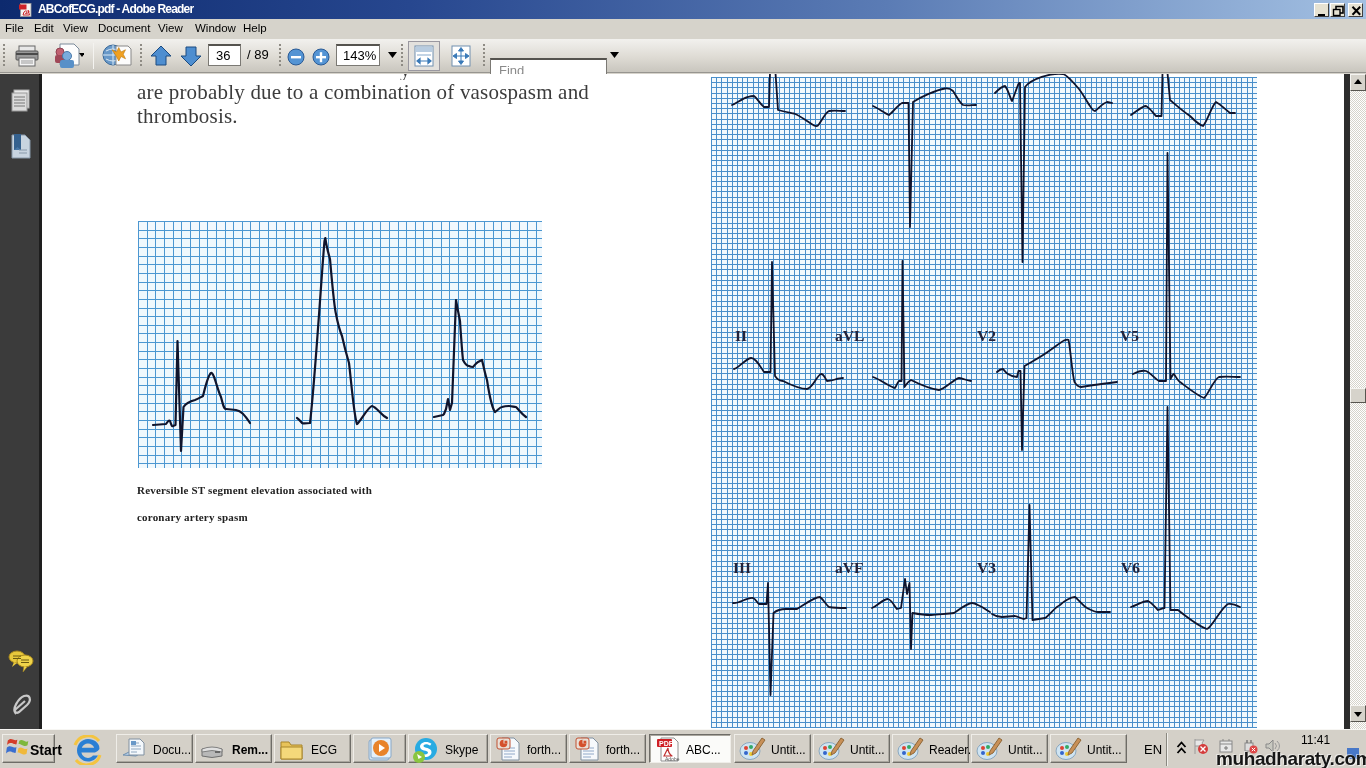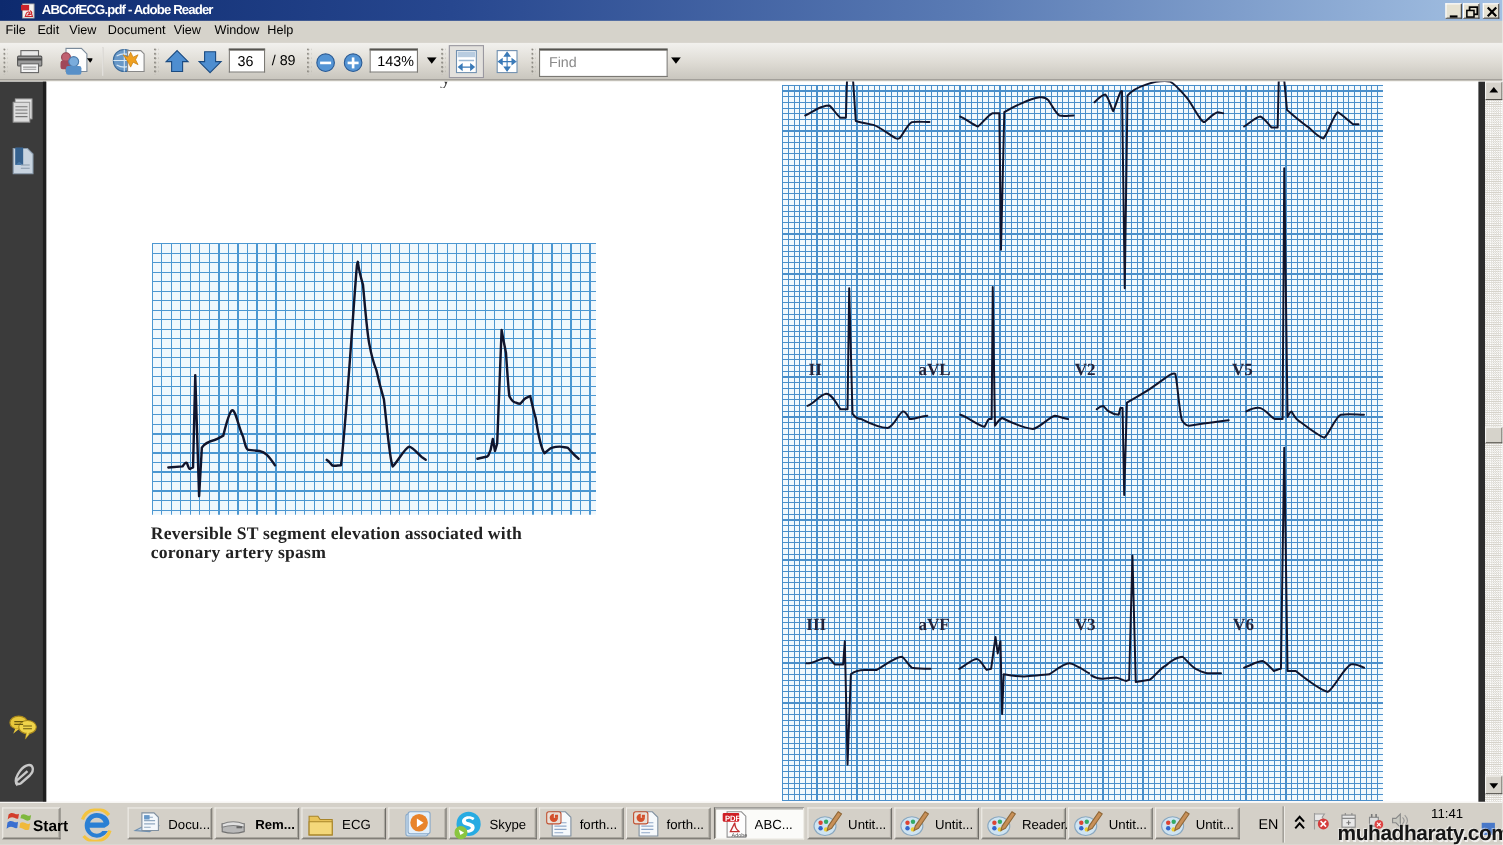--- a/index.html
+++ b/index.html
@@ -39,21 +39,21 @@
   
   #vscroll { position:absolute; left:1350px; top:0; width:16px; height:655px;
     background-image:conic-gradient(#fff 0 25%, #d6d3cb 0 50%, #fff 0 75%, #d6d3cb 0); background-size:2px 2px; }
   .sbtn { position:absolute; left:0; width:16px; height:17px; background:#d6d3cb;
     border-top:1px solid #f5f4f1; border-left:1px solid #f5f4f1; border-right:1px solid #57554f; border-bottom:1px solid #57554f; }
   .sthumb { position:absolute; left:0; top:314px; width:16px; height:15px; background:#d6d3cb;
     border-top:1px solid #f5f4f1; border-left:1px solid #f5f4f1; border-right:1px solid #57554f; border-bottom:1px solid #57554f; }
   #para { position:absolute; left:92px; top:6px; width:500px; font-family:"Liberation Serif", serif;
      font-size:21px; line-height:24px; color:#3c3c3c; letter-spacing:0.2px; }
   #caption { position:absolute; left:92px; top:403px; width:380px; font-family:"Liberation Serif", serif;
-     font-size:16px; line-height:17px; font-weight:bold; color:#222; letter-spacing:0.2px; }
+     font-size:11px; line-height:27px; font-weight:bold; color:#222; letter-spacing:0.2px; }
 
   
   #taskbar { position:absolute; left:0; top:729px; width:1366px; height:39px; background:#d4d0c8; border-top:1px solid #f7f6f3; }
   .tkbtn { position:absolute; top:4px; height:29px; background:#d4d0c8;
     border-top:1px solid #efede8; border-left:1px solid #efede8; border-right:1px solid #6e6c67; border-bottom:1px solid #6e6c67;
     box-shadow:inset -1px -1px 0 #aaa79f; font-size:12px; color:#000; }
   .tkbtn .lbl { position:absolute; left:36px; top:8px; white-space:nowrap; overflow:hidden; }
   .tkbtn svg { position:absolute; left:5px; top:2px; }
 </style>
 </head>
@@ -147,33 +147,34 @@
       <rect x="2" y="1" width="18" height="20" fill="#fff" stroke="#7090b0"></rect>
       <rect x="3" y="2" width="16" height="5" fill="#b8cce0"></rect>
       <path d="M4 16 l3 -2.5 v5 z M18 16 l-3 -2.5 v5 z M6 16 h10" stroke="#3a7ab8" fill="#3a7ab8" stroke-width="1.2"></path>
       <path d="M4 10 h14" stroke="#9ab8d4" stroke-width="1.2"></path>
     </svg>
     <svg style="left:450px; top:6px" width="22" height="22" viewBox="0 0 22 22">
       <rect x="2" y="1" width="18" height="20" fill="#fff" stroke="#7090b0"></rect>
       <path d="M11 2.5 l2.5 3.5 h-5 z M11 19.5 l2.5 -3.5 h-5 z M3 11 l3.5 -2.5 v5 z M19 11 l-3.5 -2.5 v5 z M11 6 v10 M6 11 h10" fill="#3a7ab8" stroke="#3a7ab8" stroke-width="1"></path>
     </svg>
     <div class="tgrip" style="left:483px"></div>
-    <div class="tbox" style="left:490px; top:5px; width:117px; height:26px">
+    <div class="tbox" style="left:490px; top:19px; width:117px; height:26px">
         <span style="position:absolute;left:8px;top:3px;color:#8a8a8a">Find</span>
       </div>
     <svg style="left:610px; top:13px" width="10" height="7" viewBox="0 0 10 7">
         <path d="M0 0 h9 l-4.5 6 z" fill="#000"></path>
       </svg>
   </div>
 
   <div id="docarea">
     <div id="page">
       <div style="position:absolute; left:355px; top:0; width:40px; height:6px; overflow:hidden;">
         <span style="position:absolute; left:0px; top:-17px; font-family:'Liberation Serif',serif; font-size:21px; color:#3c3c3c;">y</span>
       </div>
+      <div id="para">are probably due to a combination of vasospasm and<br>thrombosis.</div>
       <div id="caption">Reversible ST segment elevation associated with<br>coronary artery spasm</div>
 
       <svg id="chartL" style="position:absolute; left:93px; top:147px" width="404" height="247" viewBox="0 0 404 247">
         <rect width="404" height="247" fill="#f0f8fd"></rect>
         <path d="M0.5 0V247M9.15 0V247M17.8 0V247M26.45 0V247M35.1 0V247M43.75 0V247M52.4 0V247M61.05 0V247M69.7 0V247M78.35 0V247M87.0 0V247M95.65 0V247M104.3 0V247M112.95 0V247M121.6 0V247M130.25 0V247M138.9 0V247M147.55 0V247M156.2 0V247M164.85 0V247M173.5 0V247M182.15 0V247M190.8 0V247M199.45 0V247M208.1 0V247M216.75 0V247M225.4 0V247M234.05 0V247M242.7 0V247M251.35 0V247M260.0 0V247M268.65 0V247M277.3 0V247M285.95 0V247M294.6 0V247M303.25 0V247M311.9 0V247M320.55 0V247M329.2 0V247M337.85 0V247M346.5 0V247M355.15 0V247M363.8 0V247M372.45 0V247M381.1 0V247M389.75 0V247M398.4 0V247M0 0.5H404M0 9.15H404M0 17.8H404M0 26.45H404M0 35.1H404M0 43.75H404M0 52.4H404M0 61.05H404M0 69.7H404M0 78.35H404M0 87.0H404M0 95.65H404M0 104.3H404M0 112.95H404M0 121.6H404M0 130.25H404M0 138.9H404M0 147.55H404M0 156.2H404M0 164.85H404M0 173.5H404M0 182.15H404M0 190.8H404M0 199.45H404M0 208.1H404M0 216.75H404M0 225.4H404M0 234.05H404M0 242.7H404" stroke="#3a8ccc" stroke-width="1" fill="none" shape-rendering="crispEdges" stroke-opacity="0.9"></path>
         <g fill="none" stroke="#10142c" stroke-width="2.2" stroke-linejoin="round" stroke-linecap="round">
           <path d="M15 204 L28 203 C30 200 31 199 32 200 C33 203 34 206 35 205 L37.5 204 L39.5 120 L43 230 L45.5 186 C48 182 53 180 57 179 C60 178 63 176 65 175 C67 167 70 154 73 152 C76 151 79 168 83 176 C85 184 86 188 88 188 L98 189 C103 190 106 193 112 202"></path>
           <path d="M159 197 C161 198 163 201 164 202 C166 203 169 202 172 202 C177 160 184 47 186.5 20 L187.3 17 C188.2 24 190 31 192 38 C194 60 196 85 198 93 C200 104 202 110 204 115 C206 124 208 132 211 142 C213 158 216 196 219 203 C222 201 230 186 234 185 C238 186 242 192 246 195 L249 197"></path>
           <path d="M296 196 L305 194 L306 193 L308 188 L310 178 L312 189 L314 182 L318 79 C320 90 321 95 322 100 C323 115 324 130 325 139 C327 143 329 145 331 145 C333 146 334 146 335 146 C337 144 338 142 340 141 L344 139 C346 147 347 153 349 159 C351 172 354 187 357 191 C360 189 362 186 364 186 C367 185 369 185 371 185 C374 185 376 186 378 186 C381 189 384 193 388 196"></path>
         </g>

